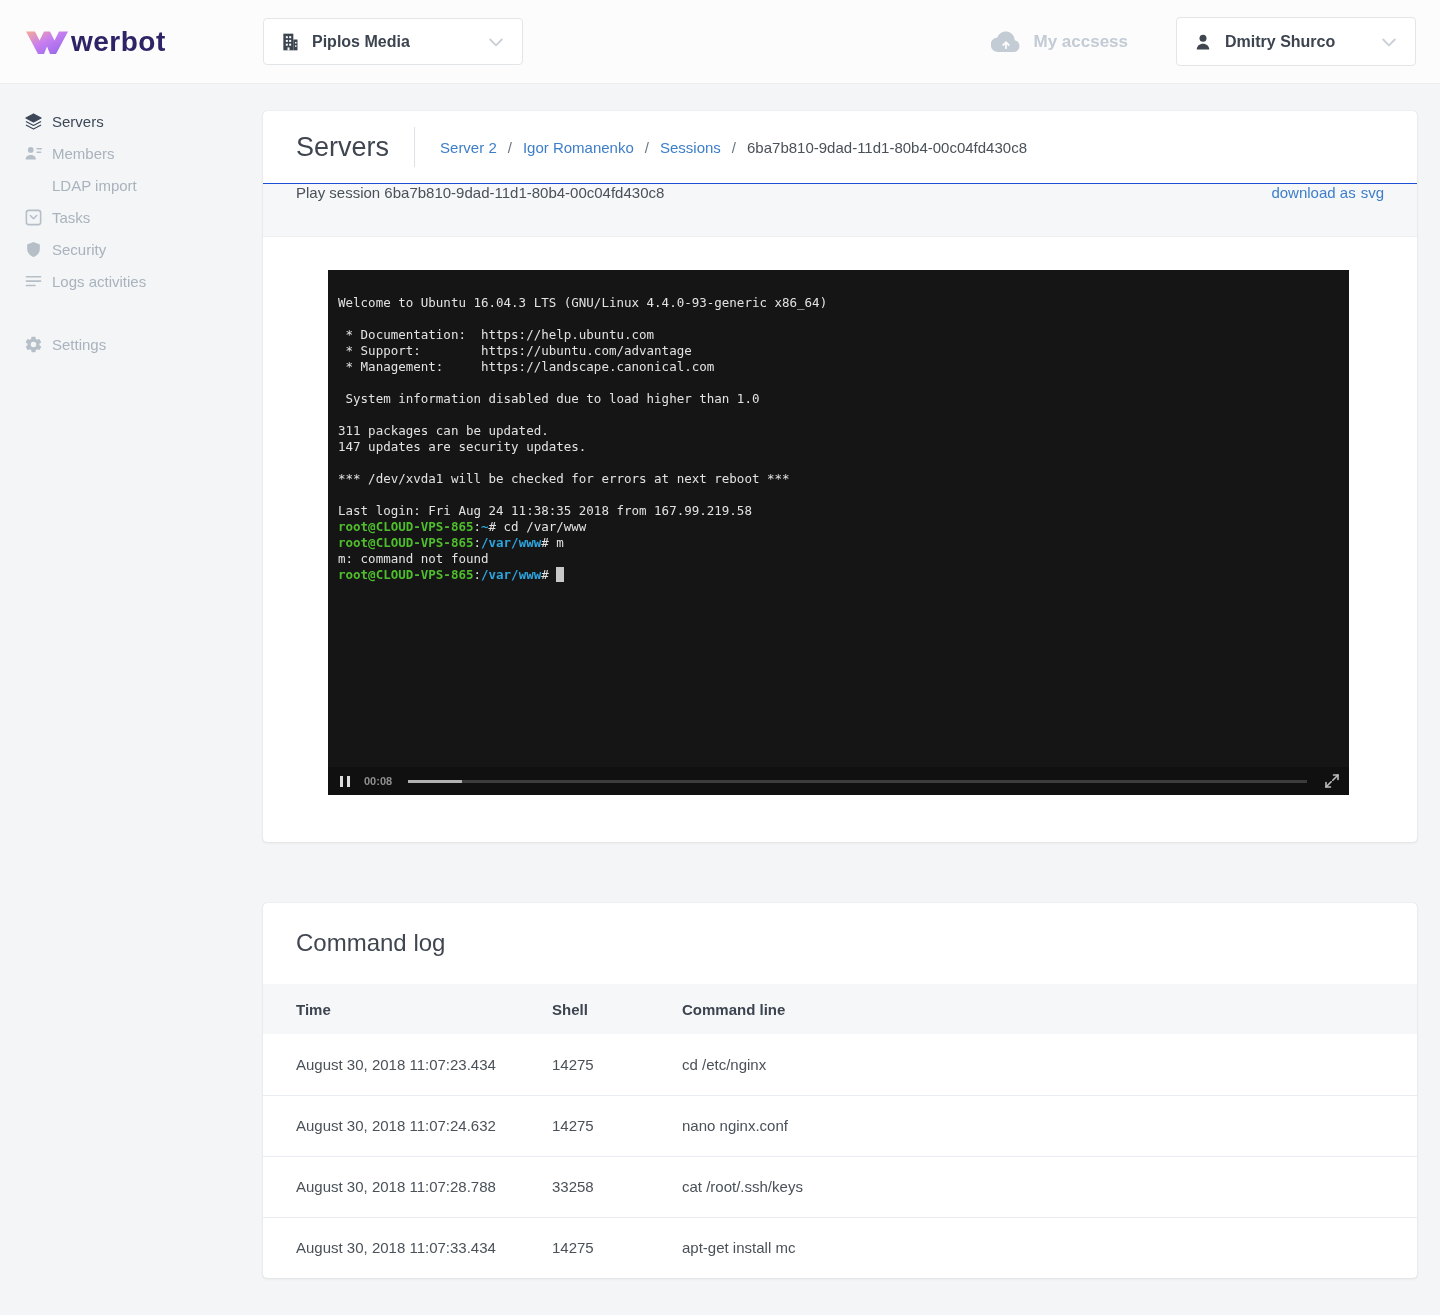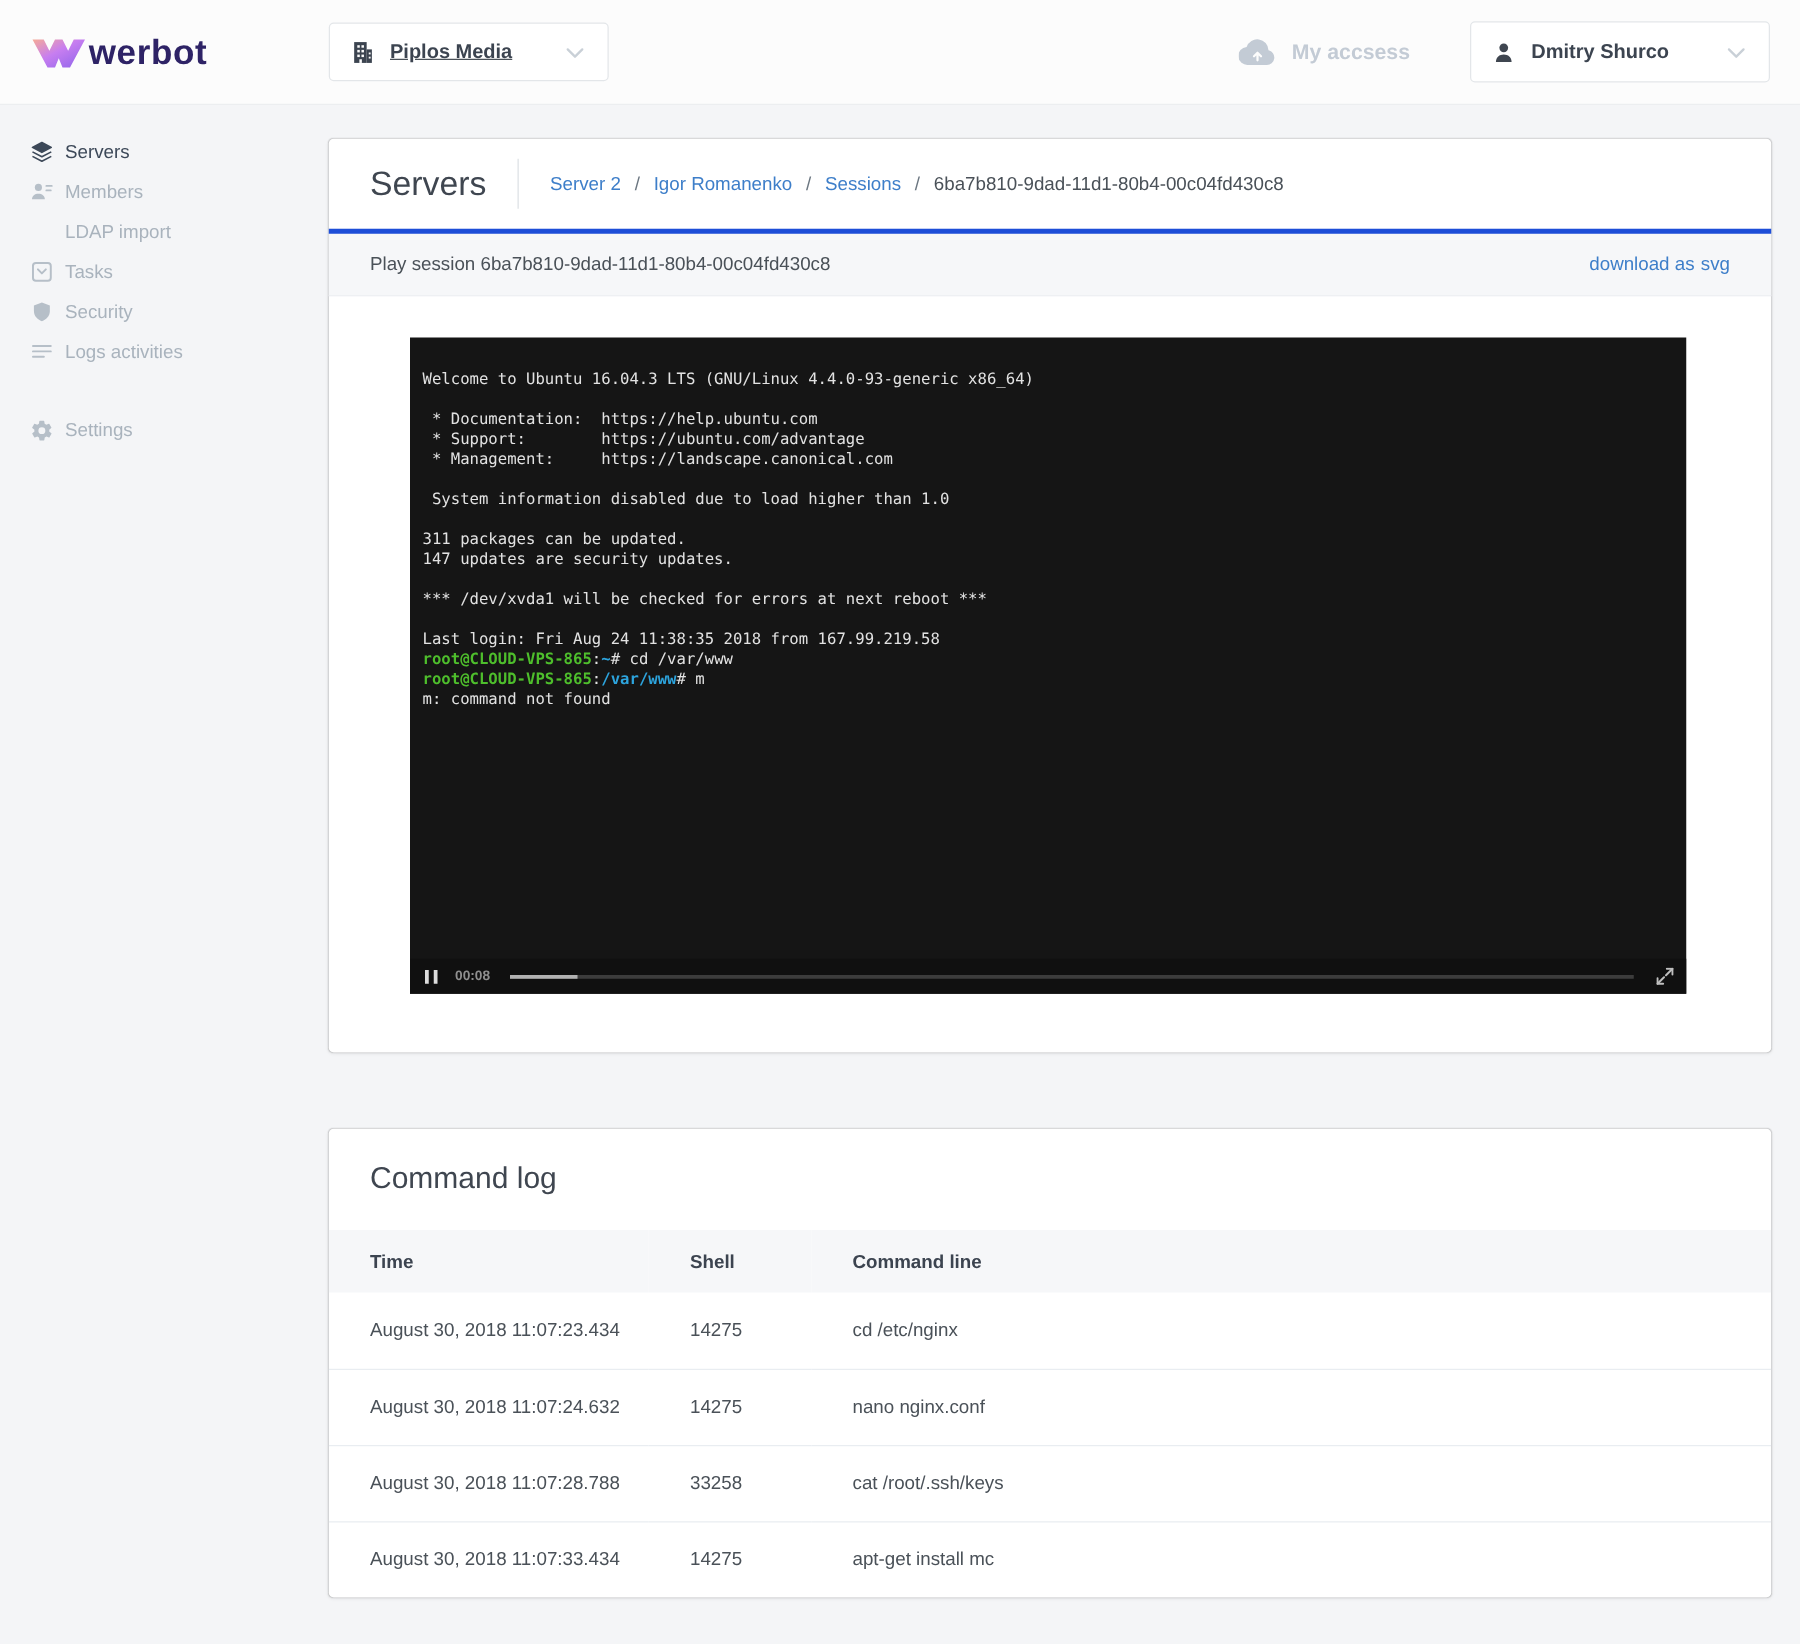--- a/index.html
+++ b/index.html
@@ -23,21 +23,21 @@
     display:flex;align-items:center;padding:0 24px 0 23px;
   }
   .logo{display:flex;align-items:center;width:240px;text-align:center;}
   .logo-mark{width:48px;height:34px;display:block;}
   .logo-text{font-size:28px;font-weight:bold;color:var(--brand-text);letter-spacing:.5px;}
   .select-box{
     display:flex;align-items:center;gap:12px;background:#fff;
     border:1px solid var(--box-border);border-radius:4px;height:47px;padding:0 16px;
     cursor:pointer;
   }
-  .company-box{width:224px;text-decoration:underline;}
+  .company-box{width:260px;}
   .select-box .label{font-size:16px;font-weight:bold;color:#3c4450;flex:1;white-space:nowrap;}
   .spacer{flex:1;}
   .my-access{display:flex;align-items:center;gap:12px;margin-right:48px;cursor:pointer;}
   .my-access .label{font-size:17px;font-weight:bold;color:var(--muted);}
   .user-box{width:240px;height:49px;}
   
   .layout{display:flex;align-items:flex-start;}
   .sidebar{width:263px;flex:0 0 263px;padding-top:21px;}
   .side-item{
     display:flex;align-items:center;gap:9px;height:32px;padding-left:23px;
@@ -54,23 +54,23 @@
     box-shadow:0 0 1px rgba(0,0,0,.18),0 1px 3px rgba(0,0,0,.07);
   }
   .card-head{display:flex;align-items:center;height:72px;padding:0 33px;}
   .page-title{font-size:27px;font-weight:normal;color:var(--text-dark);}
   .vdivider{width:1px;height:40px;background:#dde1e5;margin:0 25px;}
   .breadcrumb{display:flex;align-items:center;gap:11px;font-size:15px;}
   .breadcrumb a{color:var(--link);text-decoration:none;cursor:pointer;}
   .breadcrumb .sep{color:#6b7680;}
   .breadcrumb .current{color:var(--text-body);}
   .play-strip{
-    height:54px;background:var(--strip-bg);display:flex;align-items:center;
+    height:54px;background:var(--strip-bg);display:flex;align-items:flex-start;
     justify-content:space-between;padding:0 33px;font-size:15px;color:var(--text-body);
-    border-top:4px solid #1d4ed8;border-bottom:1px solid #eef0f3;
+    border-top:1px solid #1d4ed8;border-bottom:1px solid #eef0f3;
   }
   .download-link{color:var(--link);text-decoration:none;cursor:pointer;font-size:15px;}
   .download-link .fmt{margin-left:5px;}
   .term-wrap{padding:33px 68px 47px 65px;}
   .terminal{background:var(--term-bg);width:100%;}
   .term-screen{
     height:497px;padding:25px 10px;overflow:hidden;
     font-family:"DejaVu Sans Mono",monospace;font-size:12.5px;line-height:16px;color:var(--term-fg);
   }
   .term-line{white-space:pre;}
@@ -263,20 +263,21 @@
               <div class="term-line">&nbsp;</div>
               <div class="term-line"><span>311 packages can be updated.</span></div>
               <div class="term-line"><span>147 updates are security updates.</span></div>
               <div class="term-line">&nbsp;</div>
               <div class="term-line"><span>*** /dev/xvda1 will be checked for errors at next reboot ***</span></div>
               <div class="term-line">&nbsp;</div>
               <div class="term-line"><span>Last login: Fri Aug 24 11:38:35 2018 from 167.99.219.58</span></div>
               <div class="term-line"><span class="tc-green">root@CLOUD-VPS-865</span><span>:</span><span class="tc-blue">~</span><span># cd /var/www</span></div>
               <div class="term-line"><span class="tc-green">root@CLOUD-VPS-865</span><span>:</span><span class="tc-blue">/var/www</span><span># m</span></div>
               <div class="term-line"><span>m: command not found</span></div>
+              <div class="term-line"><span class="tc-green">root@CLOUD-VPS-865</span><span>:</span><span class="tc-blue">/var/www</span><span># </span><span class="tc-cursor"> </span></div>
             </div>
           <div class="term-controls">
             <span class="pause-btn">
                 <i></i>
                 <i></i>
               </span>
             <span class="player-time">00:08</span>
             <div class="progress">
               <div class="fill" style="width: 6%;"></div>
             </div>

